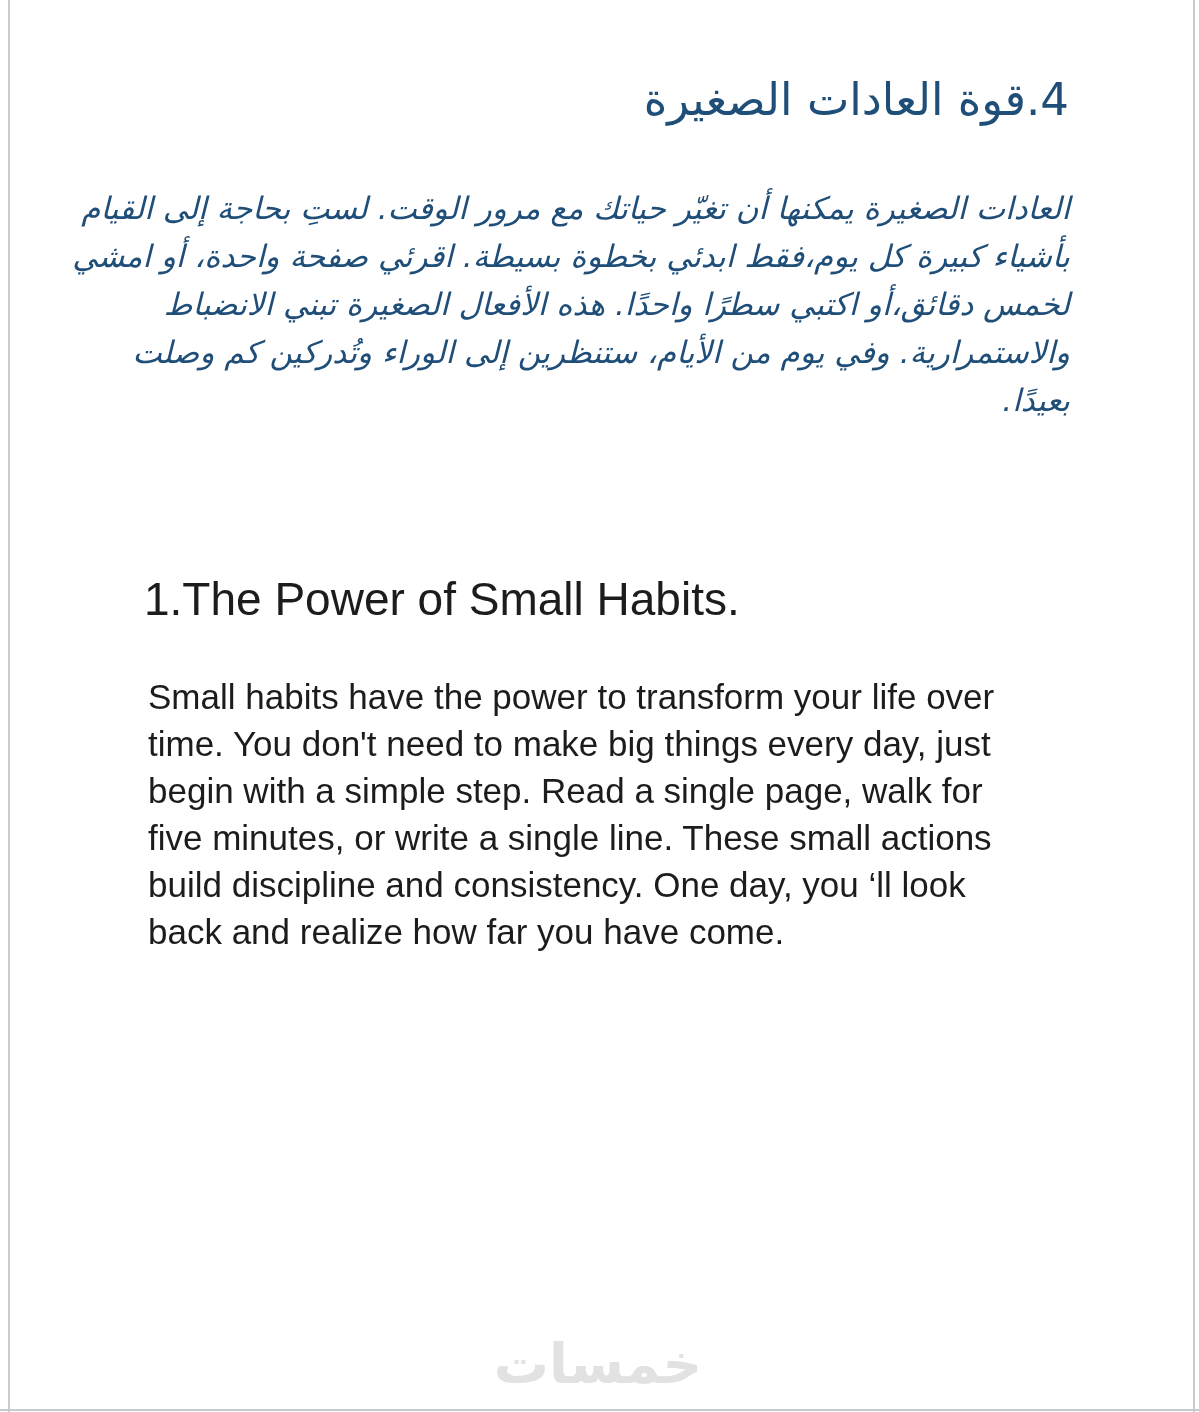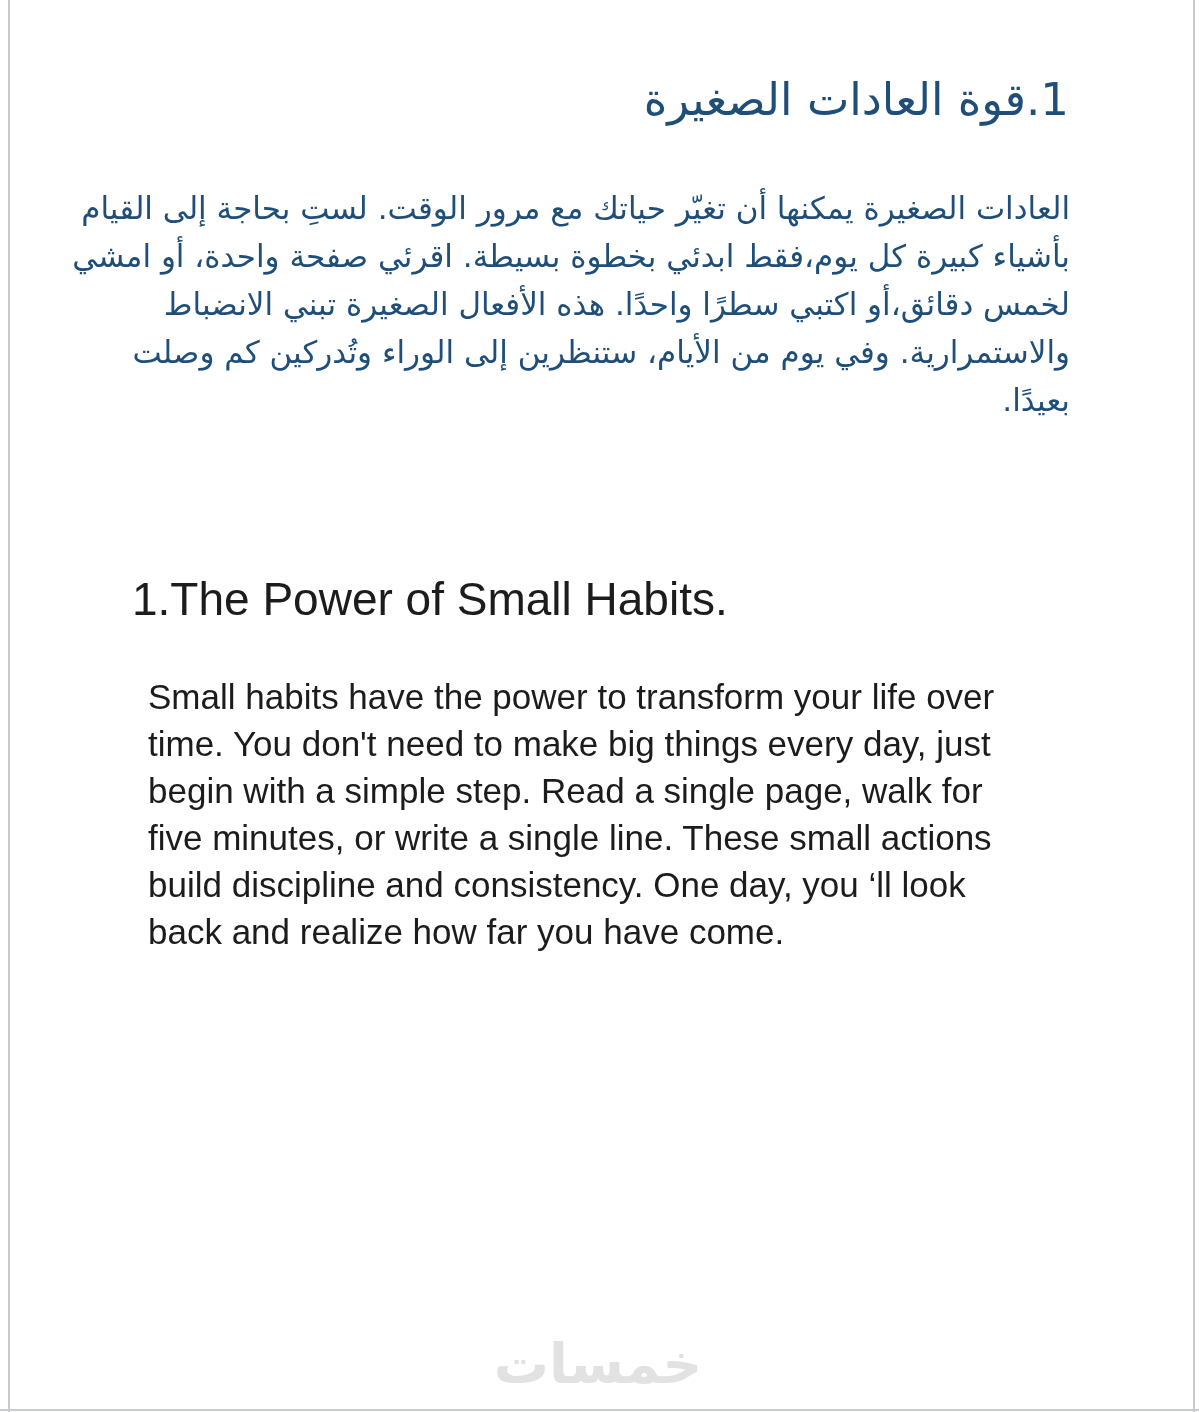--- a/index.html
+++ b/index.html
@@ -39,25 +39,26 @@
     top:184px;
     right:129px;
     left:50px;
     direction:rtl;
     text-align:right;
     white-space:pre-line;
     font-family:"DejaVu Sans","Liberation Sans",sans-serif;
     font-size:31px;
     line-height:48px;
     color:var(--arabic-text);
+    font-style:italic;
   }
   .english-title{
     position:absolute;
     top:570px;
-    left:132px;
+    left:144px;
     right:60px;
     font-size:46px;
     line-height:58px;
     font-weight:400;
     letter-spacing:0;
     color:var(--english-text);
     margin:0;
   }
   .english-paragraph{
     position:absolute;
@@ -85,21 +86,21 @@
 </style>
 </head>
 <body>
 
 <div class="page">
 
   <div class="edge edge-left"></div>
   <div class="edge edge-right"></div>
   <div class="edge edge-bottom"></div>
 
-  <div class="arabic-title">1.قوة العادات الصغيرة</div>
+  <div class="arabic-title">4.قوة العادات الصغيرة</div>
 
   <div class="arabic-paragraph">العادات الصغيرة يمكنها أن تغيّر حياتك مع مرور الوقت. لستِ بحاجة إلى القيام
 بأشياء كبيرة كل يوم،فقط ابدئي بخطوة بسيطة. اقرئي صفحة واحدة، أو امشي
 لخمس دقائق،أو اكتبي سطرًا واحدًا. هذه الأفعال الصغيرة تبني الانضباط
 والاستمرارية. وفي يوم من الأيام، ستنظرين إلى الوراء وتُدركين كم وصلت
 بعيدًا.</div>
 
   <h1 class="english-title">1.The Power of Small Habits.</h1>
 
   <div class="english-paragraph">Small habits have the power to transform your life over

